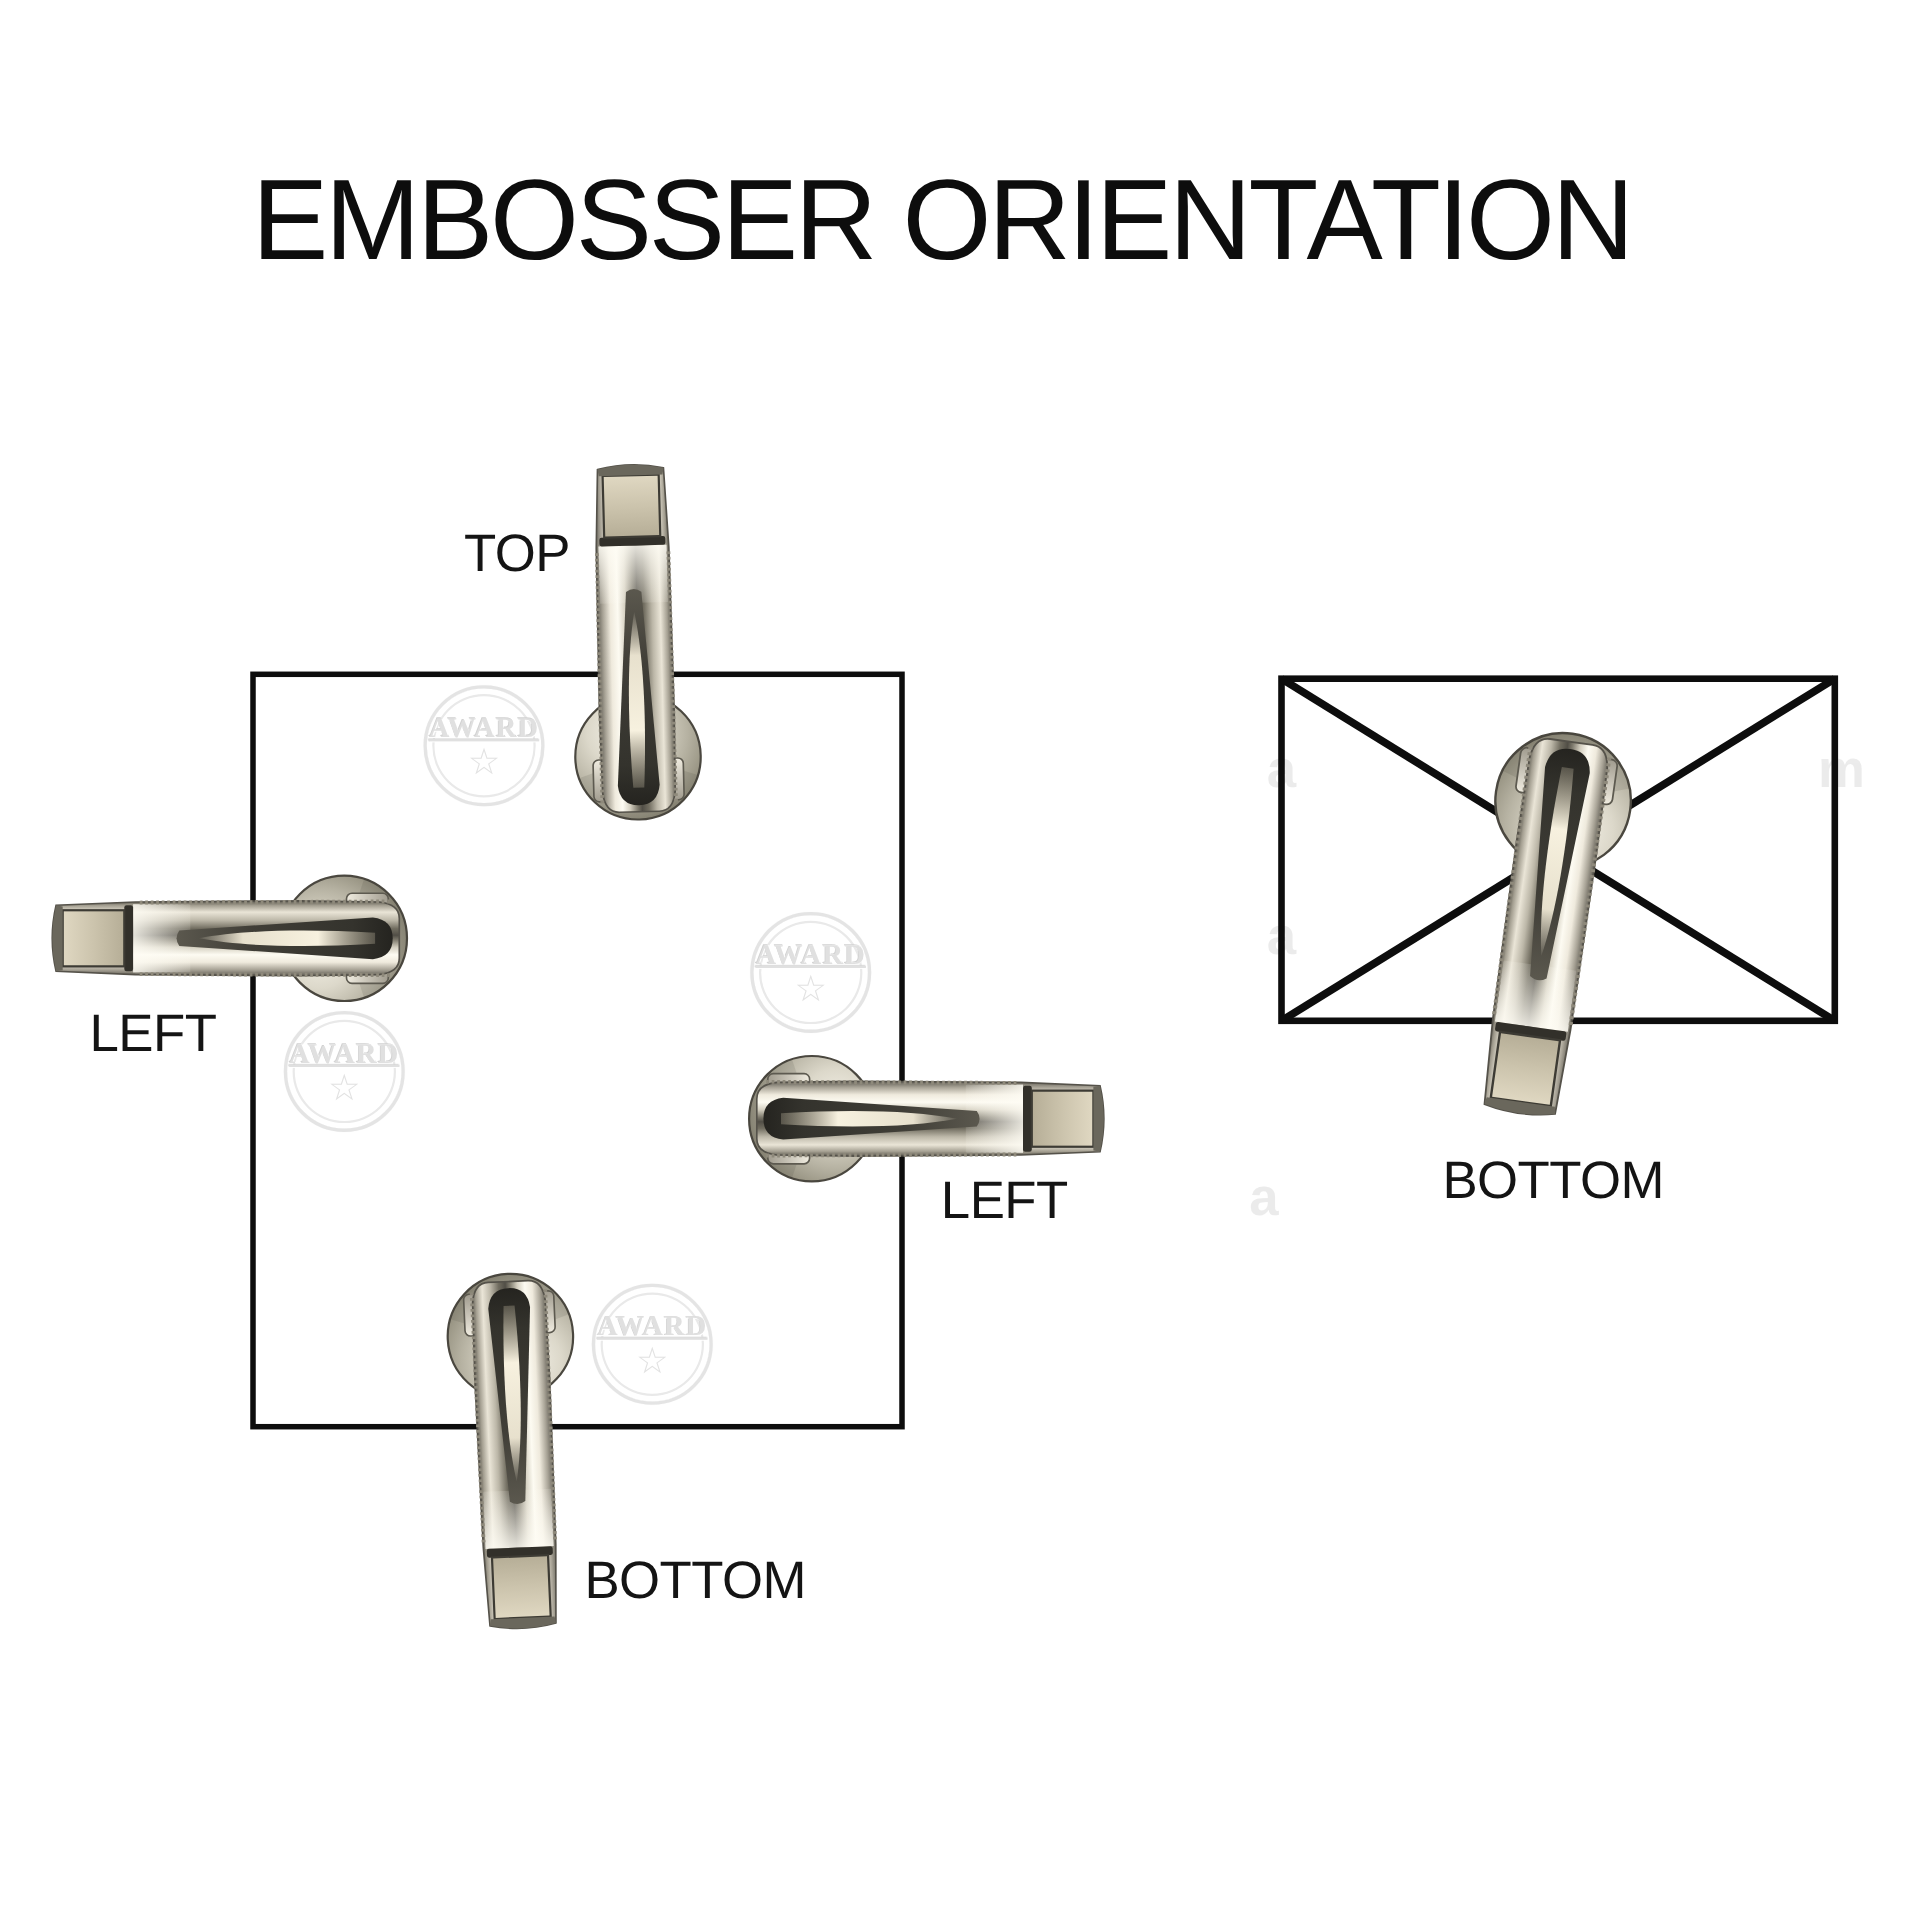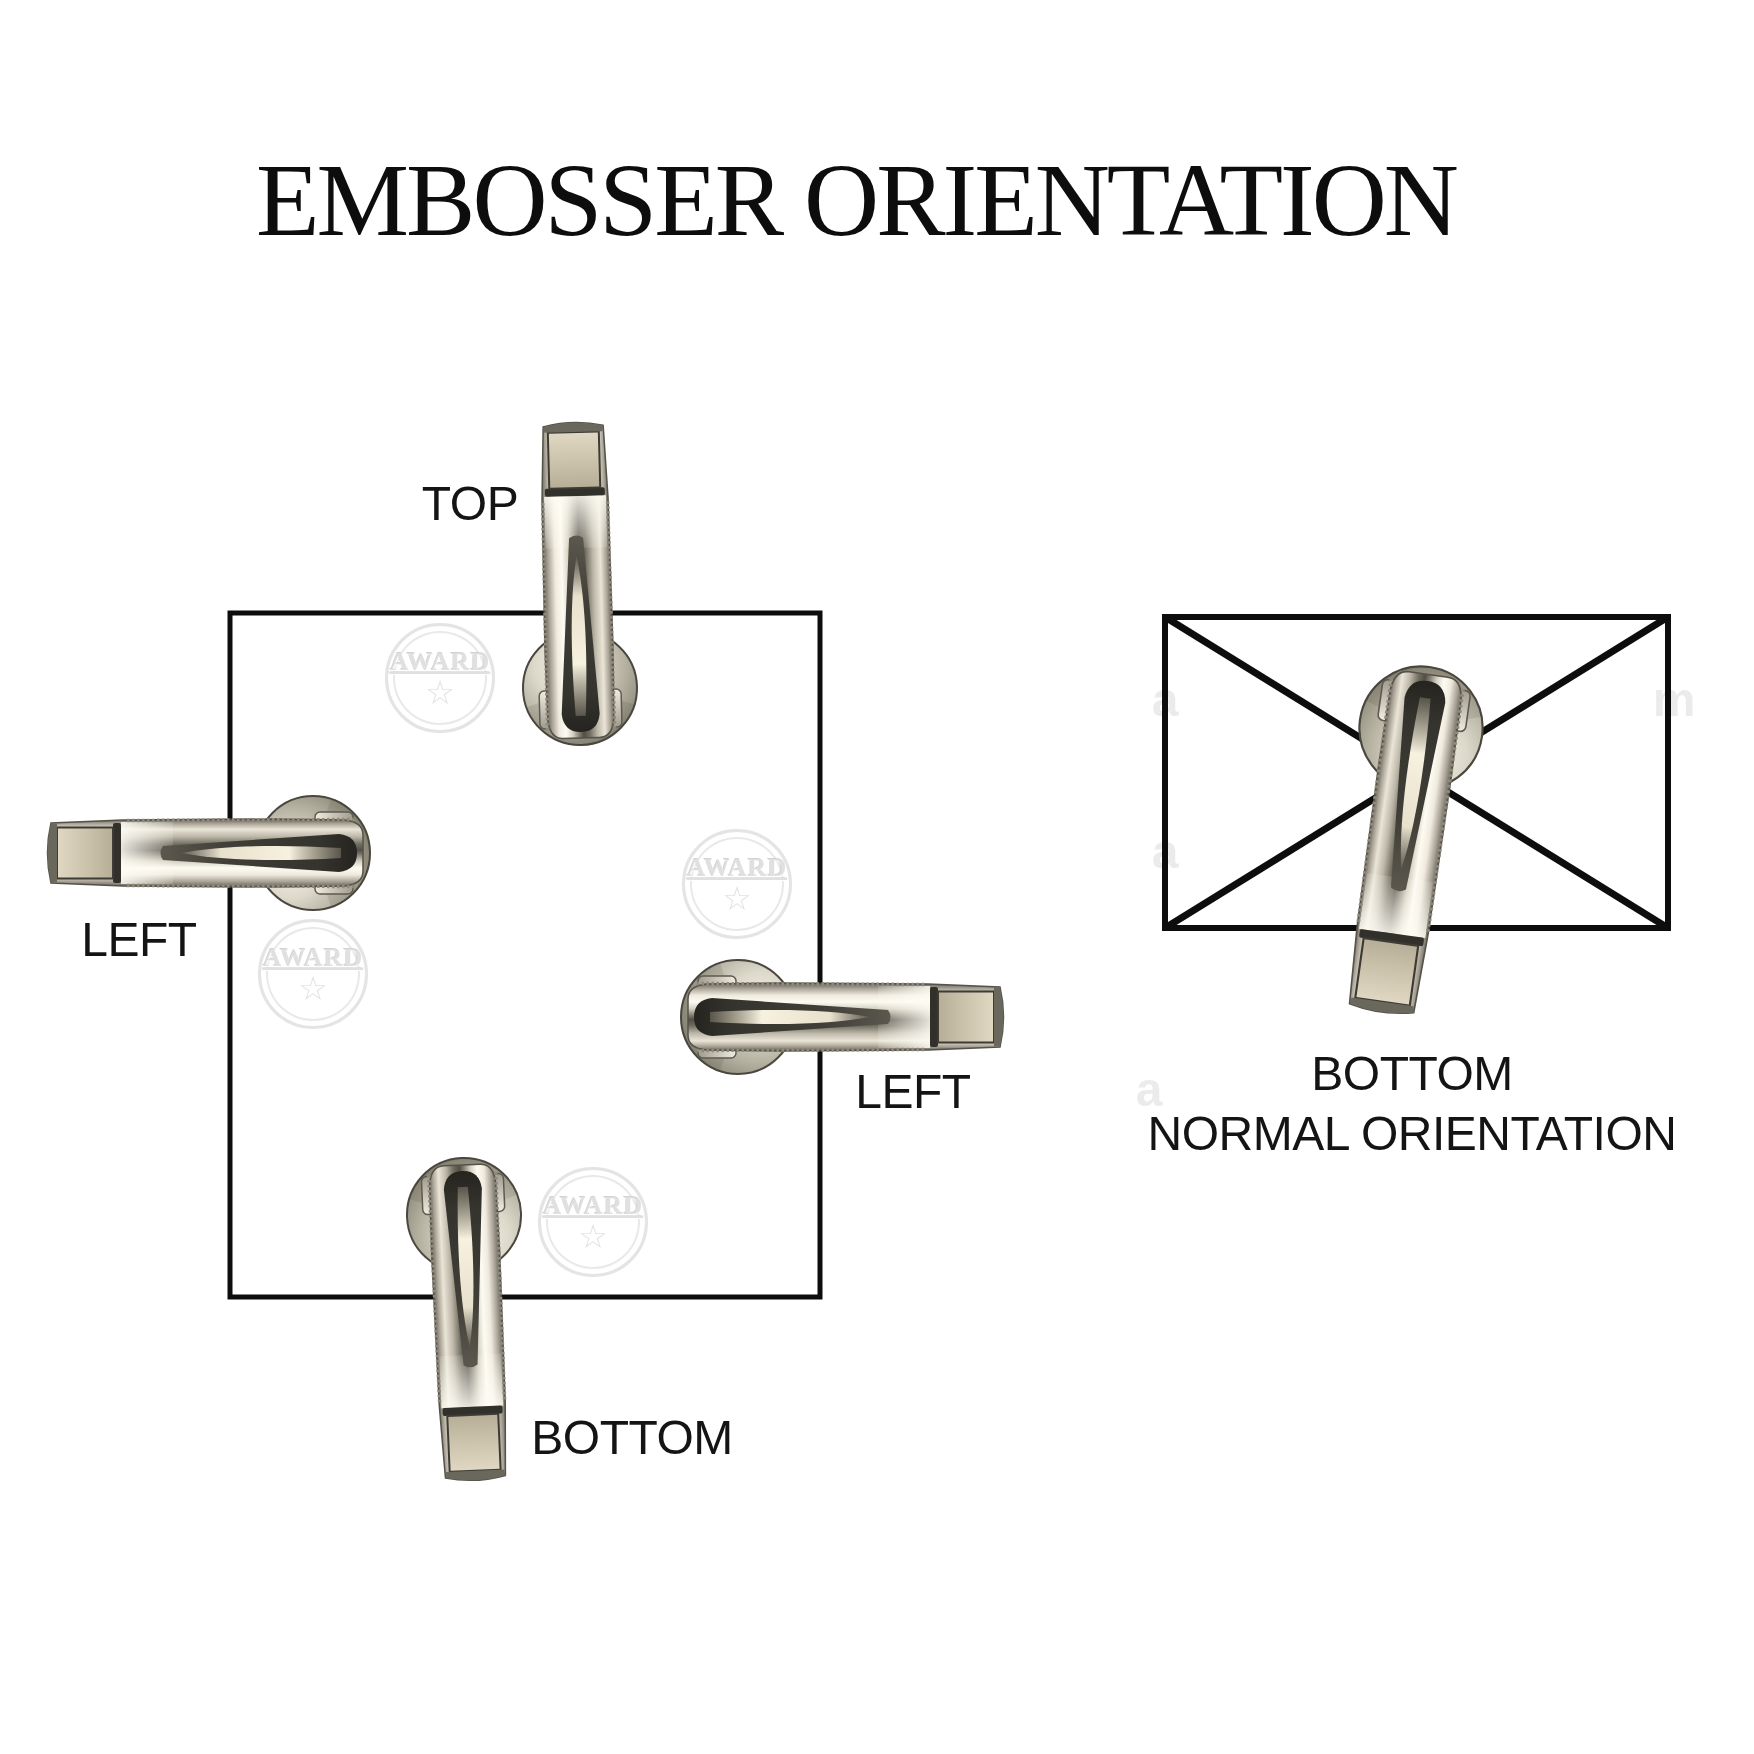--- a/index.html
+++ b/index.html
@@ -1,20 +1,20 @@
 <!DOCTYPE html>
 <html><head>
 <meta charset="utf-8">
 <style>
   html,body{margin:0;padding:0;background:#ffffff;}
   .canvas{position:relative;width:1754px;height:1754px;background:#ffffff;overflow:hidden;
           font-family:"Liberation Sans",sans-serif;color:#111;}
   .art{position:absolute;left:0;top:0;z-index:2;}
   .title{position:absolute;left:856px;top:148px;z-index:3;font-size:104px;font-weight:400;
-         letter-spacing:-3px;white-space:nowrap;transform:translateX(-50%);color:#0d0d0d;line-height:1;font-family:Liberation Serif, serif;}
+         letter-spacing:-3px;white-space:nowrap;transform:translateX(-50%);color:#0d0d0d;line-height:1;}
   .lbl{position:absolute;z-index:3;font-size:48px;letter-spacing:-0.5px;color:#141414;
        white-space:nowrap;transform:translateX(-50%);line-height:1;}
   .lbl-top{left:470px;top:480px;}
   .lbl-left{left:139px;top:916px;text-align:center;}
   .lbl-right{left:913px;top:1068px;}
   .lbl-bottom{left:632px;top:1414px;}
   .caption{position:absolute;left:1412px;top:1044px;z-index:3;font-size:48px;letter-spacing:-0.5px;
            color:#141414;text-align:center;transform:translateX(-50%);line-height:60px;white-space:nowrap;}
   .seal{position:absolute;z-index:1;width:104px;height:104px;border:3px solid #e4e4e4;border-radius:50%;
         transform:translate(-50%,-50%);
@@ -146,16 +146,15 @@
     <use href="#embosser" transform="translate(1421,728) rotate(188) scale(1.08)"></use>
   </svg>
 
   <div class="lbl lbl-top">TOP</div>
   <div class="lbl lbl-left">LEFT</div>
   <div class="lbl lbl-right">LEFT</div>
   <div class="lbl lbl-bottom">BOTTOM</div>
 
   <div class="caption">
     <div>BOTTOM</div>
-    <div>NORMAL ORIENTATION</div>
   </div>
 
 </div>
 
 </body></html>

